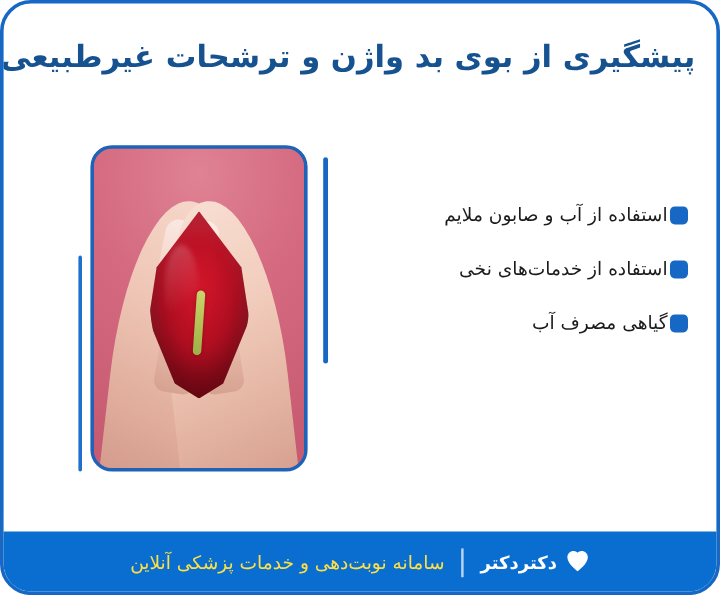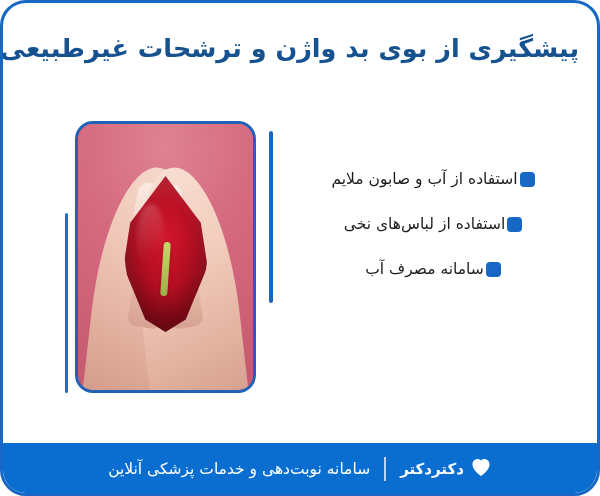--- a/index.html
+++ b/index.html
@@ -179,21 +179,21 @@
   .list {
     position: absolute;
     right: 24px;
     top: 44px;
     width: 300px;
     direction: rtl;
   }
   .list-item {
     display: flex;
     align-items: center;
-    justify-content: center;
+    justify-content: flex-start;
     gap: 2px;
     height: 45px;
     margin-left: 20px;
   }
   .bullet {
     flex: 0 0 auto;
     width: 15px;
     height: 15px;
     background: #1668c4;
     border-radius: 4px;
@@ -231,21 +231,21 @@
     font-weight: bold;
     letter-spacing: -0.5px;
   }
   .heart-icon { display: block; }
   .divider {
     width: 2px;
     height: 24px;
     background: rgba(255,255,255,.72);
   }
   .footer-tagline {
-    color: #ffffff;
+    color: #fde047;
     font-size: 15.5px;
     white-space: nowrap;
   }
 </style>
 </head>
 <body>
 
 <div class="card">
 
   <div class="title-wrap">
@@ -278,26 +278,26 @@
 
     <div class="list">
 
       <div class="list-item">
         <span class="bullet"></span>
         <span class="list-label">استفاده از آب و صابون ملایم</span>
       </div>
 
       <div class="list-item">
         <span class="bullet"></span>
-        <span class="list-label">استفاده از لباس‌های نخی</span>
+        <span class="list-label">استفاده از خدمات‌های نخی</span>
       </div>
 
       <div class="list-item">
         <span class="bullet"></span>
-        <span class="list-label">سامانه مصرف آب</span>
+        <span class="list-label">گیاهی مصرف آب</span>
       </div>
 
 
     </div>
   </div>
 
   <div class="footer">
     <div class="brand">
       <span class="heart-icon">
         <svg width="22" height="20" viewBox="0 0 24 22" aria-hidden="true">

